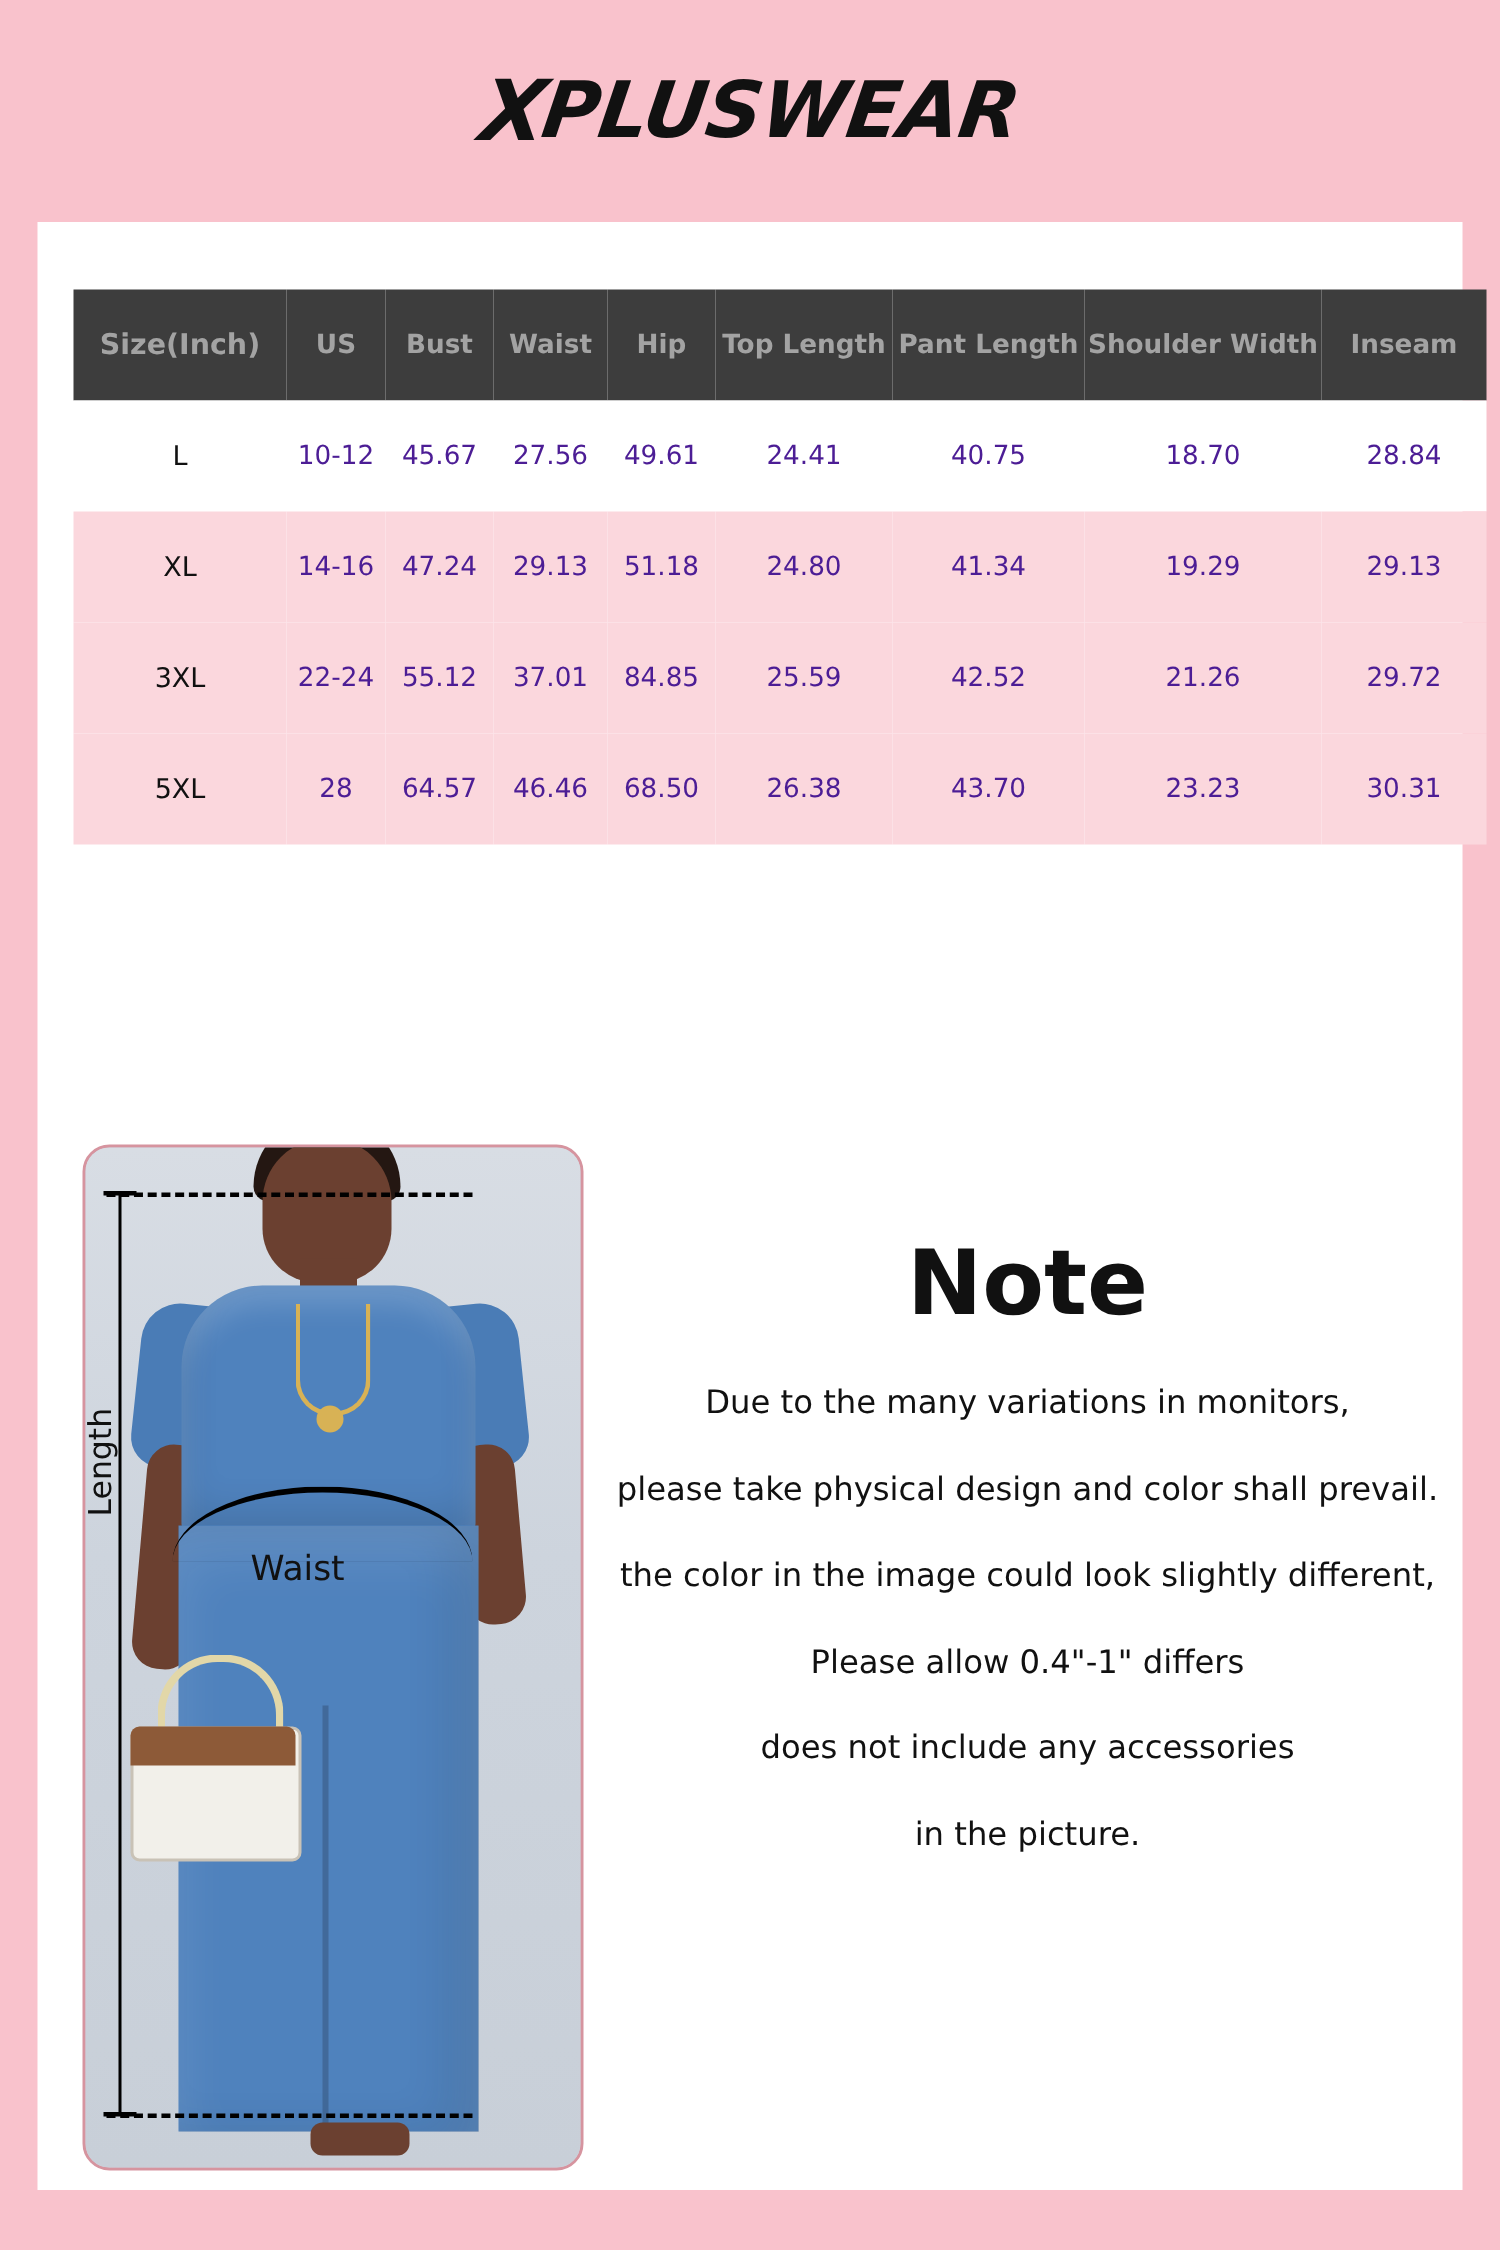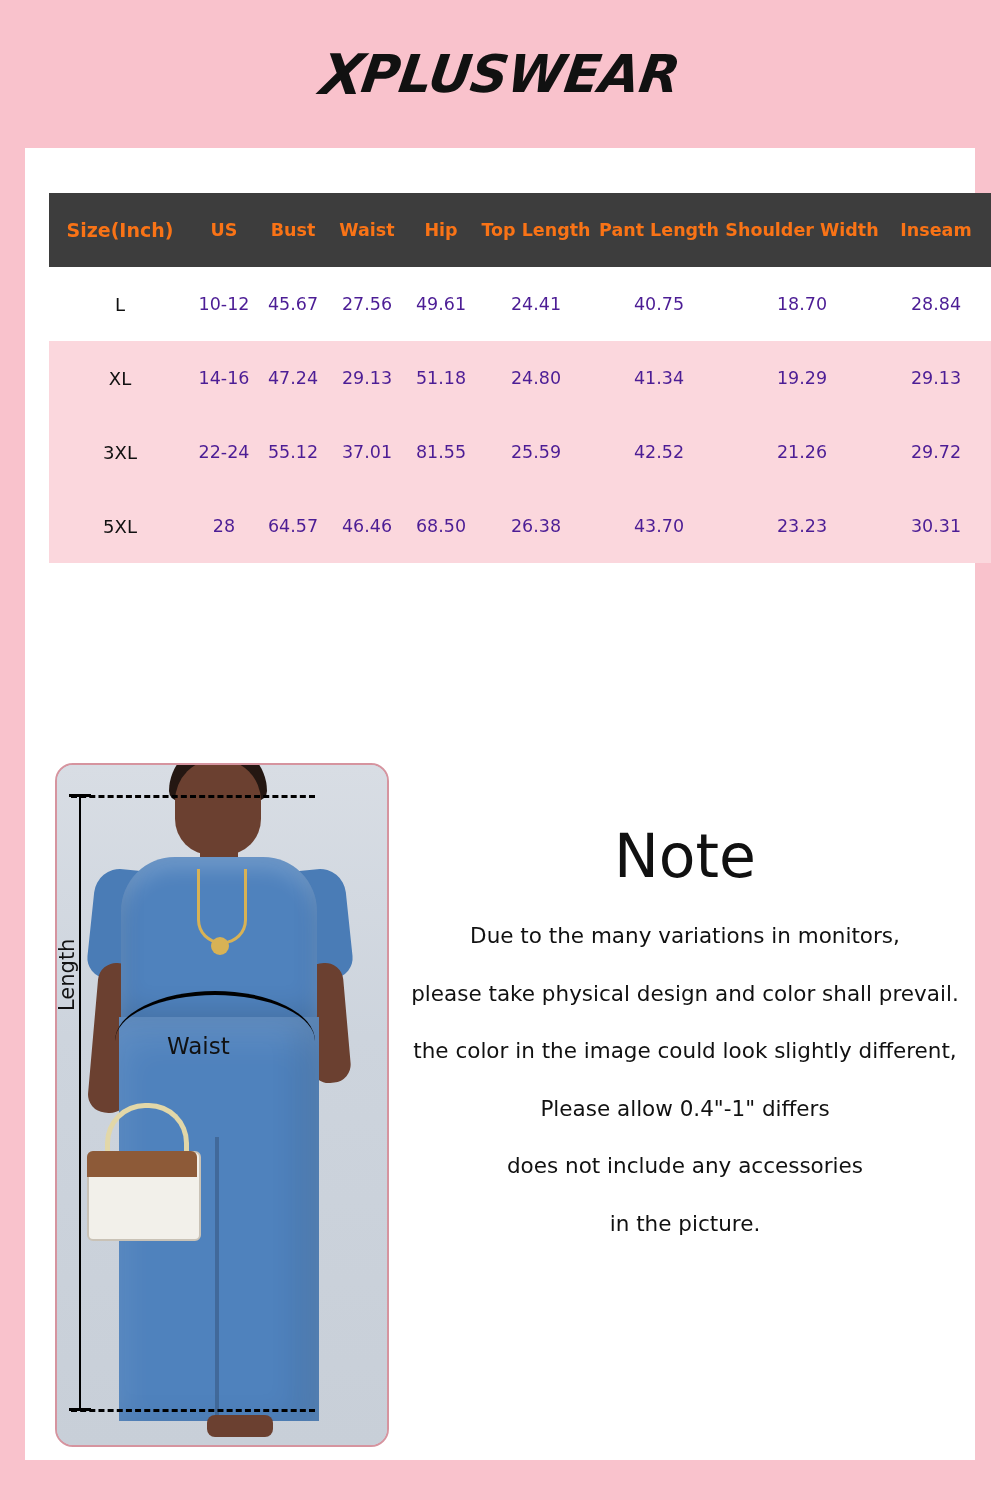--- a/index.html
+++ b/index.html
@@ -64,21 +64,21 @@
     top: 45px;
     width: 902px;
   }
   table.size-table {
     border-collapse: collapse;
     width: 902px;
     table-layout: fixed;
   }
   table.size-table thead th {
     background: #3d3d3d;
-    color: #f97316;
+    color: #a3a3a3;
     font-size: 17.5px;
     font-weight: 700;
     height: 72px;
     vertical-align: middle;
     text-align: center;
     font-family: "DejaVu Sans", sans-serif;
     letter-spacing: 0px;
   }
   table.size-table thead th.first-col {
     font-size: 19px;
@@ -347,21 +347,21 @@
   
   .note {
     position: absolute;
     left: 380px;
     top: 30px;
     width: 560px;
     text-align: center;
   }
   .note-title {
     font-size: 60px;
-    font-weight: 400;
+    font-weight: 700;
     color: #111;
     margin: 28px 0 34px 0;
     font-family: "DejaVu Sans", sans-serif;
   }
   .note-line {
     font-size: 21.5px;
     color: #111;
     line-height: 1.0;
     margin-bottom: 36px;
     font-family: "DejaVu Sans", sans-serif;
@@ -429,21 +429,21 @@
             <td>24.80</td>
             <td>41.34</td>
             <td>19.29</td>
             <td>29.13</td>
           </tr>
           <tr class="even">
             <td class="size-label">3XL</td>
             <td>22-24</td>
             <td>55.12</td>
             <td>37.01</td>
-            <td>81.55</td>
+            <td>84.85</td>
             <td>25.59</td>
             <td>42.52</td>
             <td>21.26</td>
             <td>29.72</td>
           </tr>
           <tr class="even">
             <td class="size-label">5XL</td>
             <td>28</td>
             <td>64.57</td>
             <td>46.46</td>

